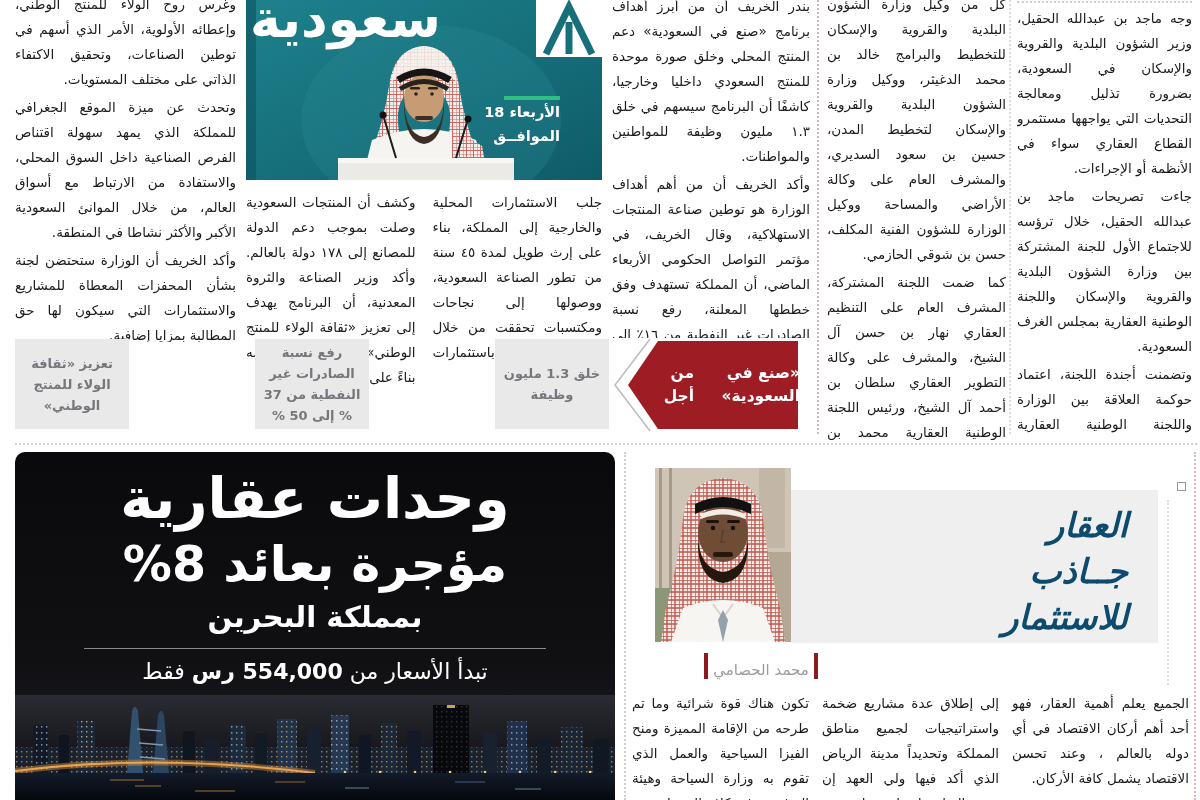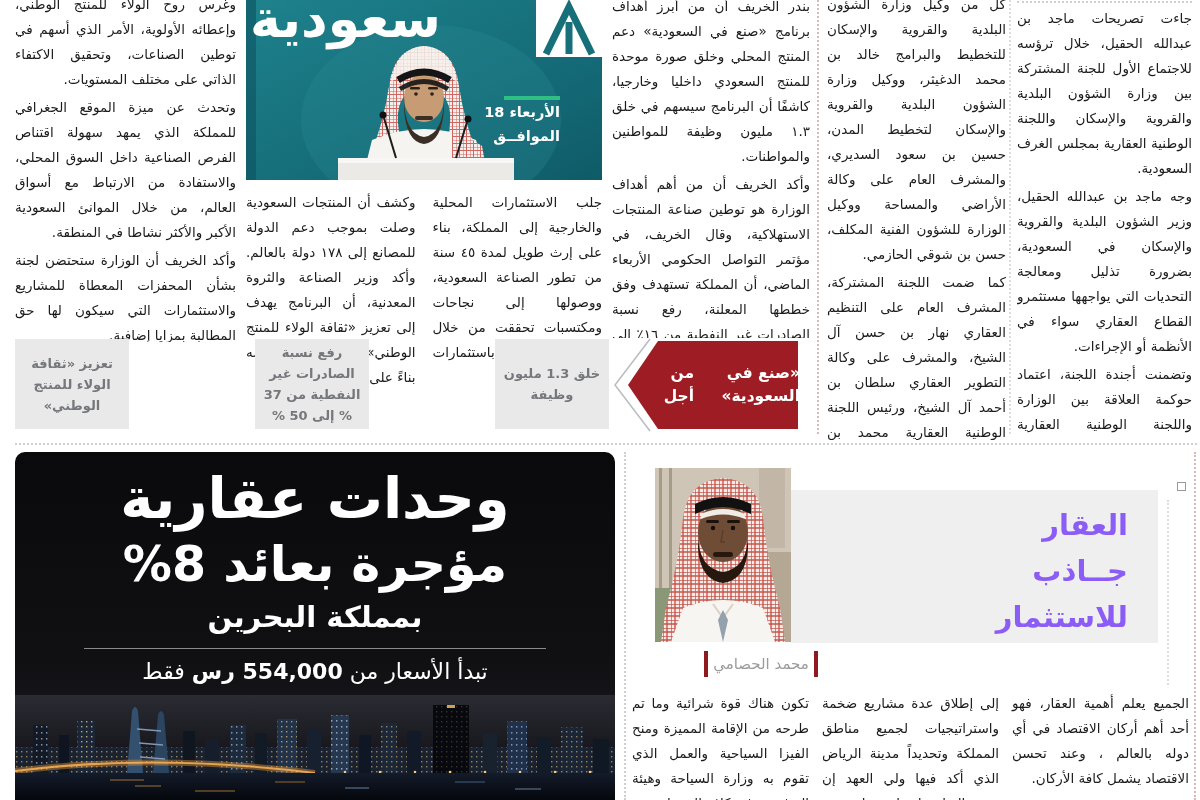--- a/index.html
+++ b/index.html
@@ -39,23 +39,23 @@
   #ad .h2{font-weight:bold;font-size:49px;line-height:62px;}
   #ad .h3{font-weight:bold;font-size:29px;line-height:42px;}
   #ad .divider{width:462px;height:0;border-top:1px solid #8a8a8a;margin:10px auto 8px auto;}
   #ad .price{font-size:22px;line-height:30px;}
   #ad .price .val{font-weight:bold;}
   #ad .skyline{position:absolute;bottom:0;left:0;width:600px;height:105px;}
 
   
   #titlebox{left:791px;top:490px;width:367px;height:153px;background:#efeff0;box-sizing:border-box;
             padding:12px 30px 0 0;text-align:right;}
-  #titlebox .t{font-weight:bold;font-size:29px;line-height:46px;color:#8b5cf6;}
+  #titlebox .t{font-weight:bold;font-size:34px;line-height:46px;color:#0c4a6e;font-style:italic;}
   #portrait{left:655px;top:468px;width:136px;height:174px;overflow:hidden;}
-  #author{left:659px;top:649px;width:114px;height:30px;display:flex;align-items:center;justify-content:space-between;padding-left:45px;}
+  #author{left:659px;top:649px;width:114px;height:30px;display:flex;align-items:flex-end;justify-content:space-between;padding-left:45px;}
   #author .bar{width:4px;height:26px;background:#8e1a1f;}
   #author .nm{color:#9b9b9b;font-size:15px;}
   #opcols{left:632px;top:691px;width:557px;display:flex;gap:13px;}
   #opcols .c{flex:1;}
   #sq{left:1177px;top:482px;width:7px;height:7px;border:1px solid #9a9a9a;background:#fff;}
 
   
   #col-a{left:15px;top:-8px;width:221px;height:350px;overflow:hidden;}
   #under{left:246px;top:190px;width:356px;display:flex;gap:17px;}
   #under .c{flex:1;}
@@ -142,22 +142,22 @@
   <div class="dotted-v pink" style="left:817px;top:0;height:434px;"></div>
   <div class="dotted-v faint" style="left:1009px;top:0;height:434px;"></div>
   <div class="dotted-h" style="left:1017px;top:1px;width:175px;"></div>
 
   <div id="col-com" class="abs body-text">
     <p>كل من وكيل وزارة الشؤون البلدية والقروية والإسكان للتخطيط والبرامج خالد بن محمد الدغيثر، ووكيل وزارة الشؤون البلدية والقروية والإسكان لتخطيط المدن، حسين بن سعود السديري، والمشرف العام على وكالة الأراضي والمساحة ووكيل الوزارة للشؤون الفنية المكلف، حسن بن شوقي الحازمي.</p>
     <p>كما ضمت اللجنة المشتركة، المشرف العام على التنظيم العقاري نهار بن حسن آل الشيخ، والمشرف على وكالة التطوير العقاري سلطان بن أحمد آل الشيخ، ورئيس اللجنة الوطنية العقارية محمد بن عبدالله المرشد، ونائب رئيس اللجنة الوطنية العقارية ماجد بن محمد الشلهوب.</p>
   </div>
 
   <div id="col-lede" class="abs body-text">
+    <p>وجه ماجد بن عبدالله الحقيل، وزير الشؤون البلدية والقروية والإسكان في السعودية، بضرورة تذليل ومعالجة التحديات التي يواجهها مستثمرو القطاع العقاري سواء في الأنظمة أو الإجراءات.</p>
     <p>جاءت تصريحات ماجد بن عبدالله الحقيل، خلال ترؤسه للاجتماع الأول للجنة المشتركة بين وزارة الشؤون البلدية والقروية والإسكان واللجنة الوطنية العقارية بمجلس الغرف السعودية.</p>
-    <p>وجه ماجد بن عبدالله الحقيل، وزير الشؤون البلدية والقروية والإسكان في السعودية، بضرورة تذليل ومعالجة التحديات التي يواجهها مستثمرو القطاع العقاري سواء في الأنظمة أو الإجراءات.</p>
     <p>وتضمنت أجندة اللجنة، اعتماد حوكمة العلاقة بين الوزارة واللجنة الوطنية العقارية المتضمنة تشكيل لجان وفرق عمل متخصصة تضمن فرز التحديات ووضع الآليات المناسبة لمعالجتها.</p>
   </div>
 
   <div id="stats" class="abs">
     <div class="stat-box">خلق 1.3 مليون وظيفة</div>
     <div class="stat-box">رفع نسبة الصادرات غير النفطية من 37 % إلى 50 %</div>
     <div class="stat-box">تعزيز «ثقافة الولاء للمنتج الوطني»</div>
   </div>
 
   <div id="arrow" class="abs">

